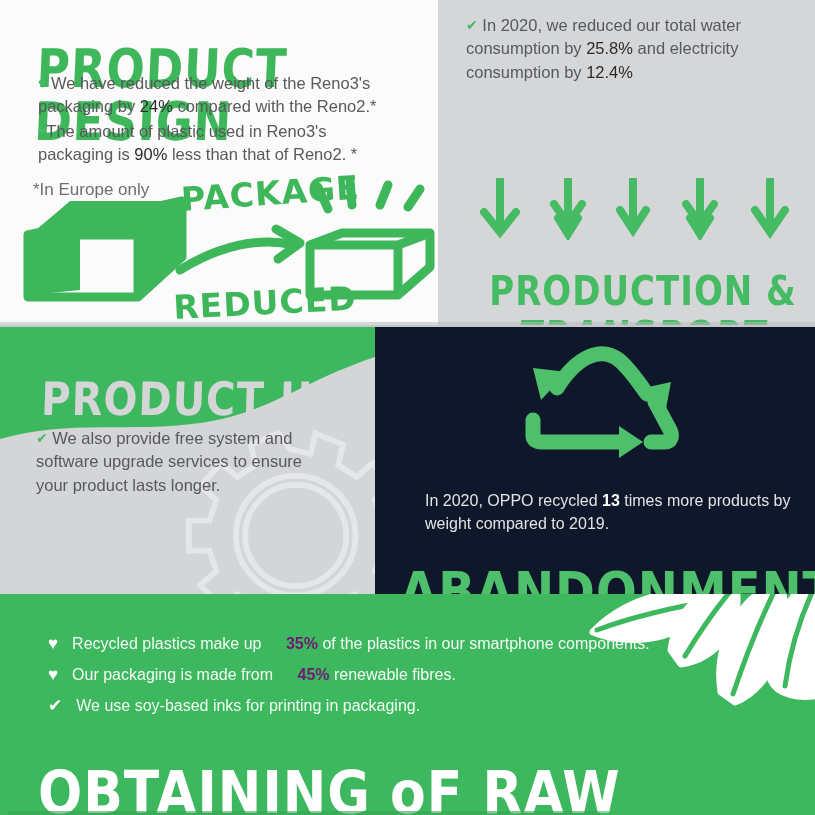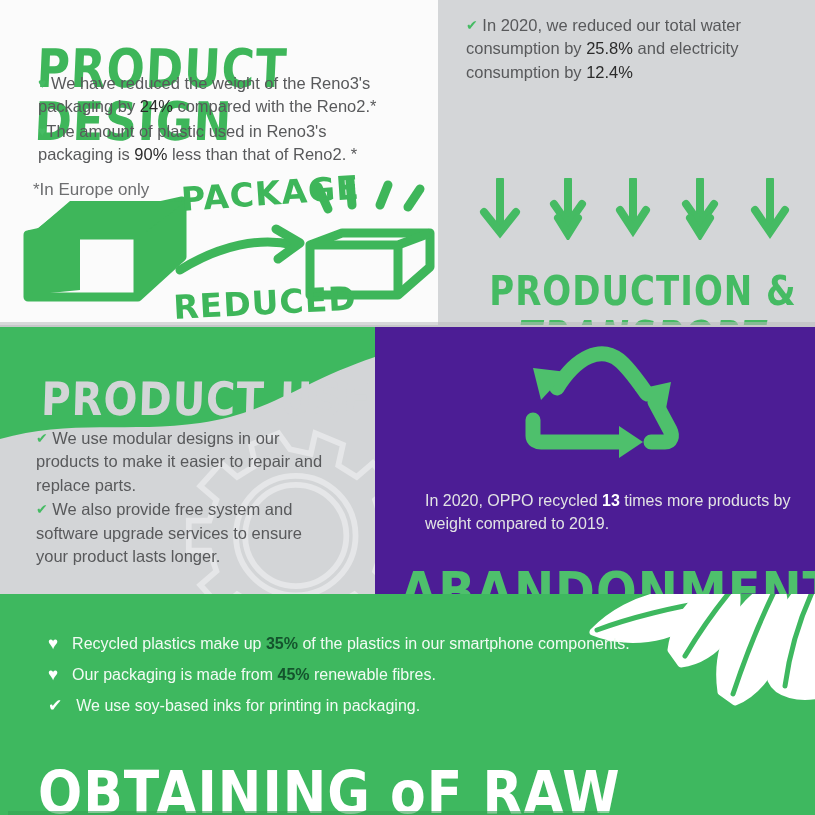--- a/index.html
+++ b/index.html
@@ -8,21 +8,21 @@
     position:relative;width:815px;height:815px;overflow:hidden;
     background:#d4d6d8;
   }
 
   
   .panel{position:absolute;overflow:hidden;}
 
   #panel-design{left:0;top:0;width:438px;height:325px;background:#fbfbfb;}
   #panel-production{left:438px;top:0;width:377px;height:325px;background:#d4d6d8;}
   #panel-use{left:0;top:327px;width:375px;height:267px;background:#d3d5d7;}
-  #panel-abandon{left:375px;top:327px;width:440px;height:333px;background:#4c1d95;}
+  #panel-abandon{left:375px;top:327px;width:440px;height:333px;background:#0f172a;}
   #panel-raw{left:0;top:594px;width:815px;height:221px;background:#3eb85f;}
 
   
   #divider-top{position:absolute;left:0;top:322px;width:815px;height:5px;background:#b9bbbd;opacity:.55;}
 
   
   .marker{
     font-family:"DejaVu Sans", sans-serif;
     font-weight:700;
     letter-spacing:1px;
@@ -81,21 +81,21 @@
     position:absolute;left:50px;top:146px;width:370px;
     color:#e2e3e4;font-size:16px;line-height:1.45;
   }
   #copy-abandon b{color:#ffffff;font-weight:700;}
 
   #copy-raw{position:absolute;left:48px;top:40px;width:700px;}
   #copy-raw .row{
     display:flex;align-items:flex-start;gap:14px;margin-bottom:11px;
     color:#f2fbf4;font-size:16px;line-height:1.25;
   }
-  #copy-raw .row b{color:#14532d;font-weight:700;}
+  #copy-raw .row b{color:#701a75;font-weight:700;margin-left:20px;}
 
   
   .chk{color:#45bb63;font-size:14px;line-height:1;display:inline-block;
        transform:translateY(-1px);}
   .chk-w{color:#ffffff;font-size:17px;line-height:1;display:inline-block;
        transform:translateY(1px);}
 
   
   #arrows{position:absolute;left:40px;top:178px;width:330px;height:62px;}
 
@@ -231,24 +231,20 @@
                  L90 186 L66 176 L70 158 L54 148 L40 160 L22 140 L36 128 L30 110 L12 110 L12 84 L30 84 L36 66
                  L22 54 L40 34 L54 46 L70 36 L66 18 L90 8 Z"></path>
         <circle cx="105" cy="97" r="44"></circle>
         <circle cx="105" cy="97" r="52"></circle>
       </g>
     </svg>
 
     <h2 class="marker" id="title-product-use">PRODUCT USE</h2>
 
     <div class="copy" id="copy-use">
-      <p>
-        <span class="chk">✔</span>
-        <span>We use modular designs in our products to make it easier to repair and replace parts.</span>
-      </p>
       <p>
         <span class="chk">✔</span>
         <span>We also provide free system and software upgrade services to ensure your product lasts longer.</span>
       </p>
     </div>
   </section>
 
   <section class="panel" id="panel-abandon">
 
     <svg id="recycle" viewBox="0 0 180 130">

